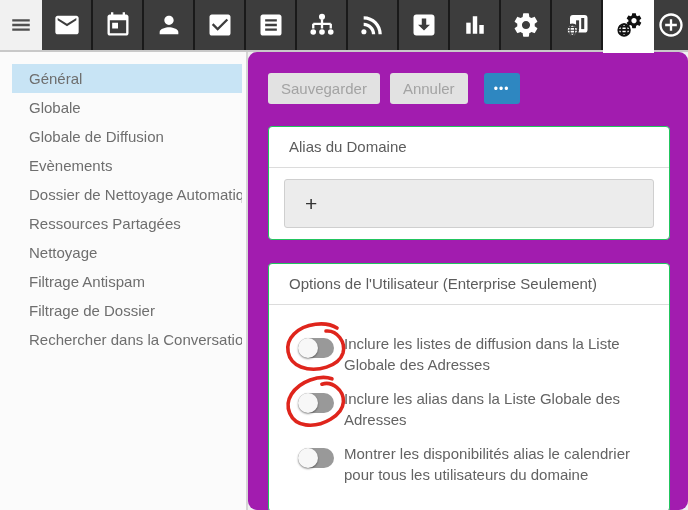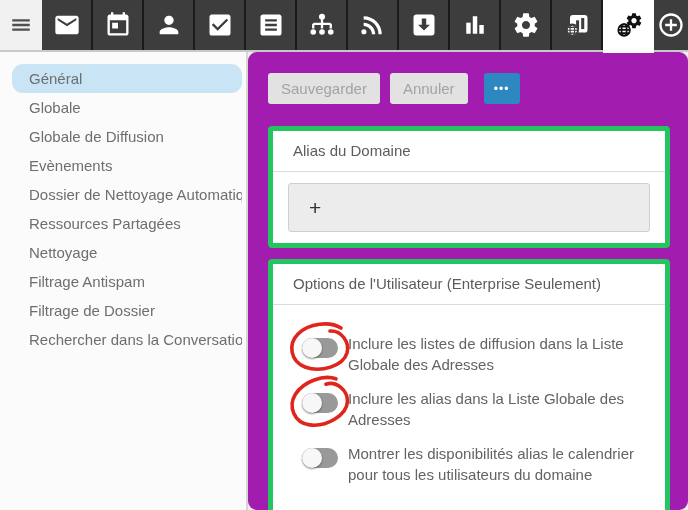--- a/index.html
+++ b/index.html
@@ -15,30 +15,30 @@
   .tile.active{background:#fff;border-right:none;position:relative;}
   .tile.active::after{content:"";position:absolute;left:0;right:0;top:50px;height:3px;background:#fff;}
   .tile.last{flex:1 1 auto;border-right:none;}
   .topshadow{height:2px;background:#c9c9c9;position:relative;z-index:1;}
   
   .main{display:flex;height:458px;}
   .sidebar{width:248px;flex:0 0 248px;background:#fbfbfb;border-right:2px solid #d6d6d6;
            padding-top:12px;box-sizing:border-box;}
   .side-item{height:29px;line-height:29px;margin:0 4px 0 12px;padding-left:17px;
              font-size:15px;color:#6e6e6e;white-space:nowrap;overflow:hidden;cursor:pointer;}
-  .side-item.selected{background:#c8e4f5;border-radius:11px;}
+  .side-item.selected{background:#c8e4f5;}
   .content{flex:1;padding:21px 18px 0 20px;box-sizing:border-box;overflow:hidden;background:#a21caf;border-radius:9px;}
   
   .btn-row{display:flex;align-items:center;margin-bottom:22px;}
   .btn{height:31px;padding:0 13px;font-size:15px;border:none;border-radius:3px;
        background:#e2e2e2;color:#a3a3a3;font-family:inherit;margin-right:10px;}
   .btn.more{background:#2e87c1;color:#fff;width:36px;padding:0;font-size:12px;
             letter-spacing:1px;margin-left:6px;cursor:pointer;}
   
-  .card{background:#fff;border:5px solid #22c55e;border-radius:4px;margin-bottom:11px;}
+  .card{background:#fff;border:1px solid #22c55e;border-radius:4px;margin-bottom:23px;}
   .card-h{height:40px;line-height:40px;padding:0 20px;font-size:15px;color:#5c5c5c;
           border-bottom:1px solid #dcdcdc;white-space:nowrap;overflow:hidden;}
   .card-b{padding:11px 15px;}
   .new-alias{display:flex;align-items:center;width:100%;height:49px;background:#ececec;
              border:1px solid #cfcfcf;border-radius:3px;font-size:15px;color:#4a4a4a;
              padding:0 0 0 20px;box-sizing:border-box;font-family:inherit;cursor:pointer;}
   .plus{font-size:21px;color:#333;margin-right:16px;line-height:1;}
   .card-b.opts{padding:28px 20px 13px 29px;}
   
   .opt-row{display:flex;margin-bottom:13px;}

